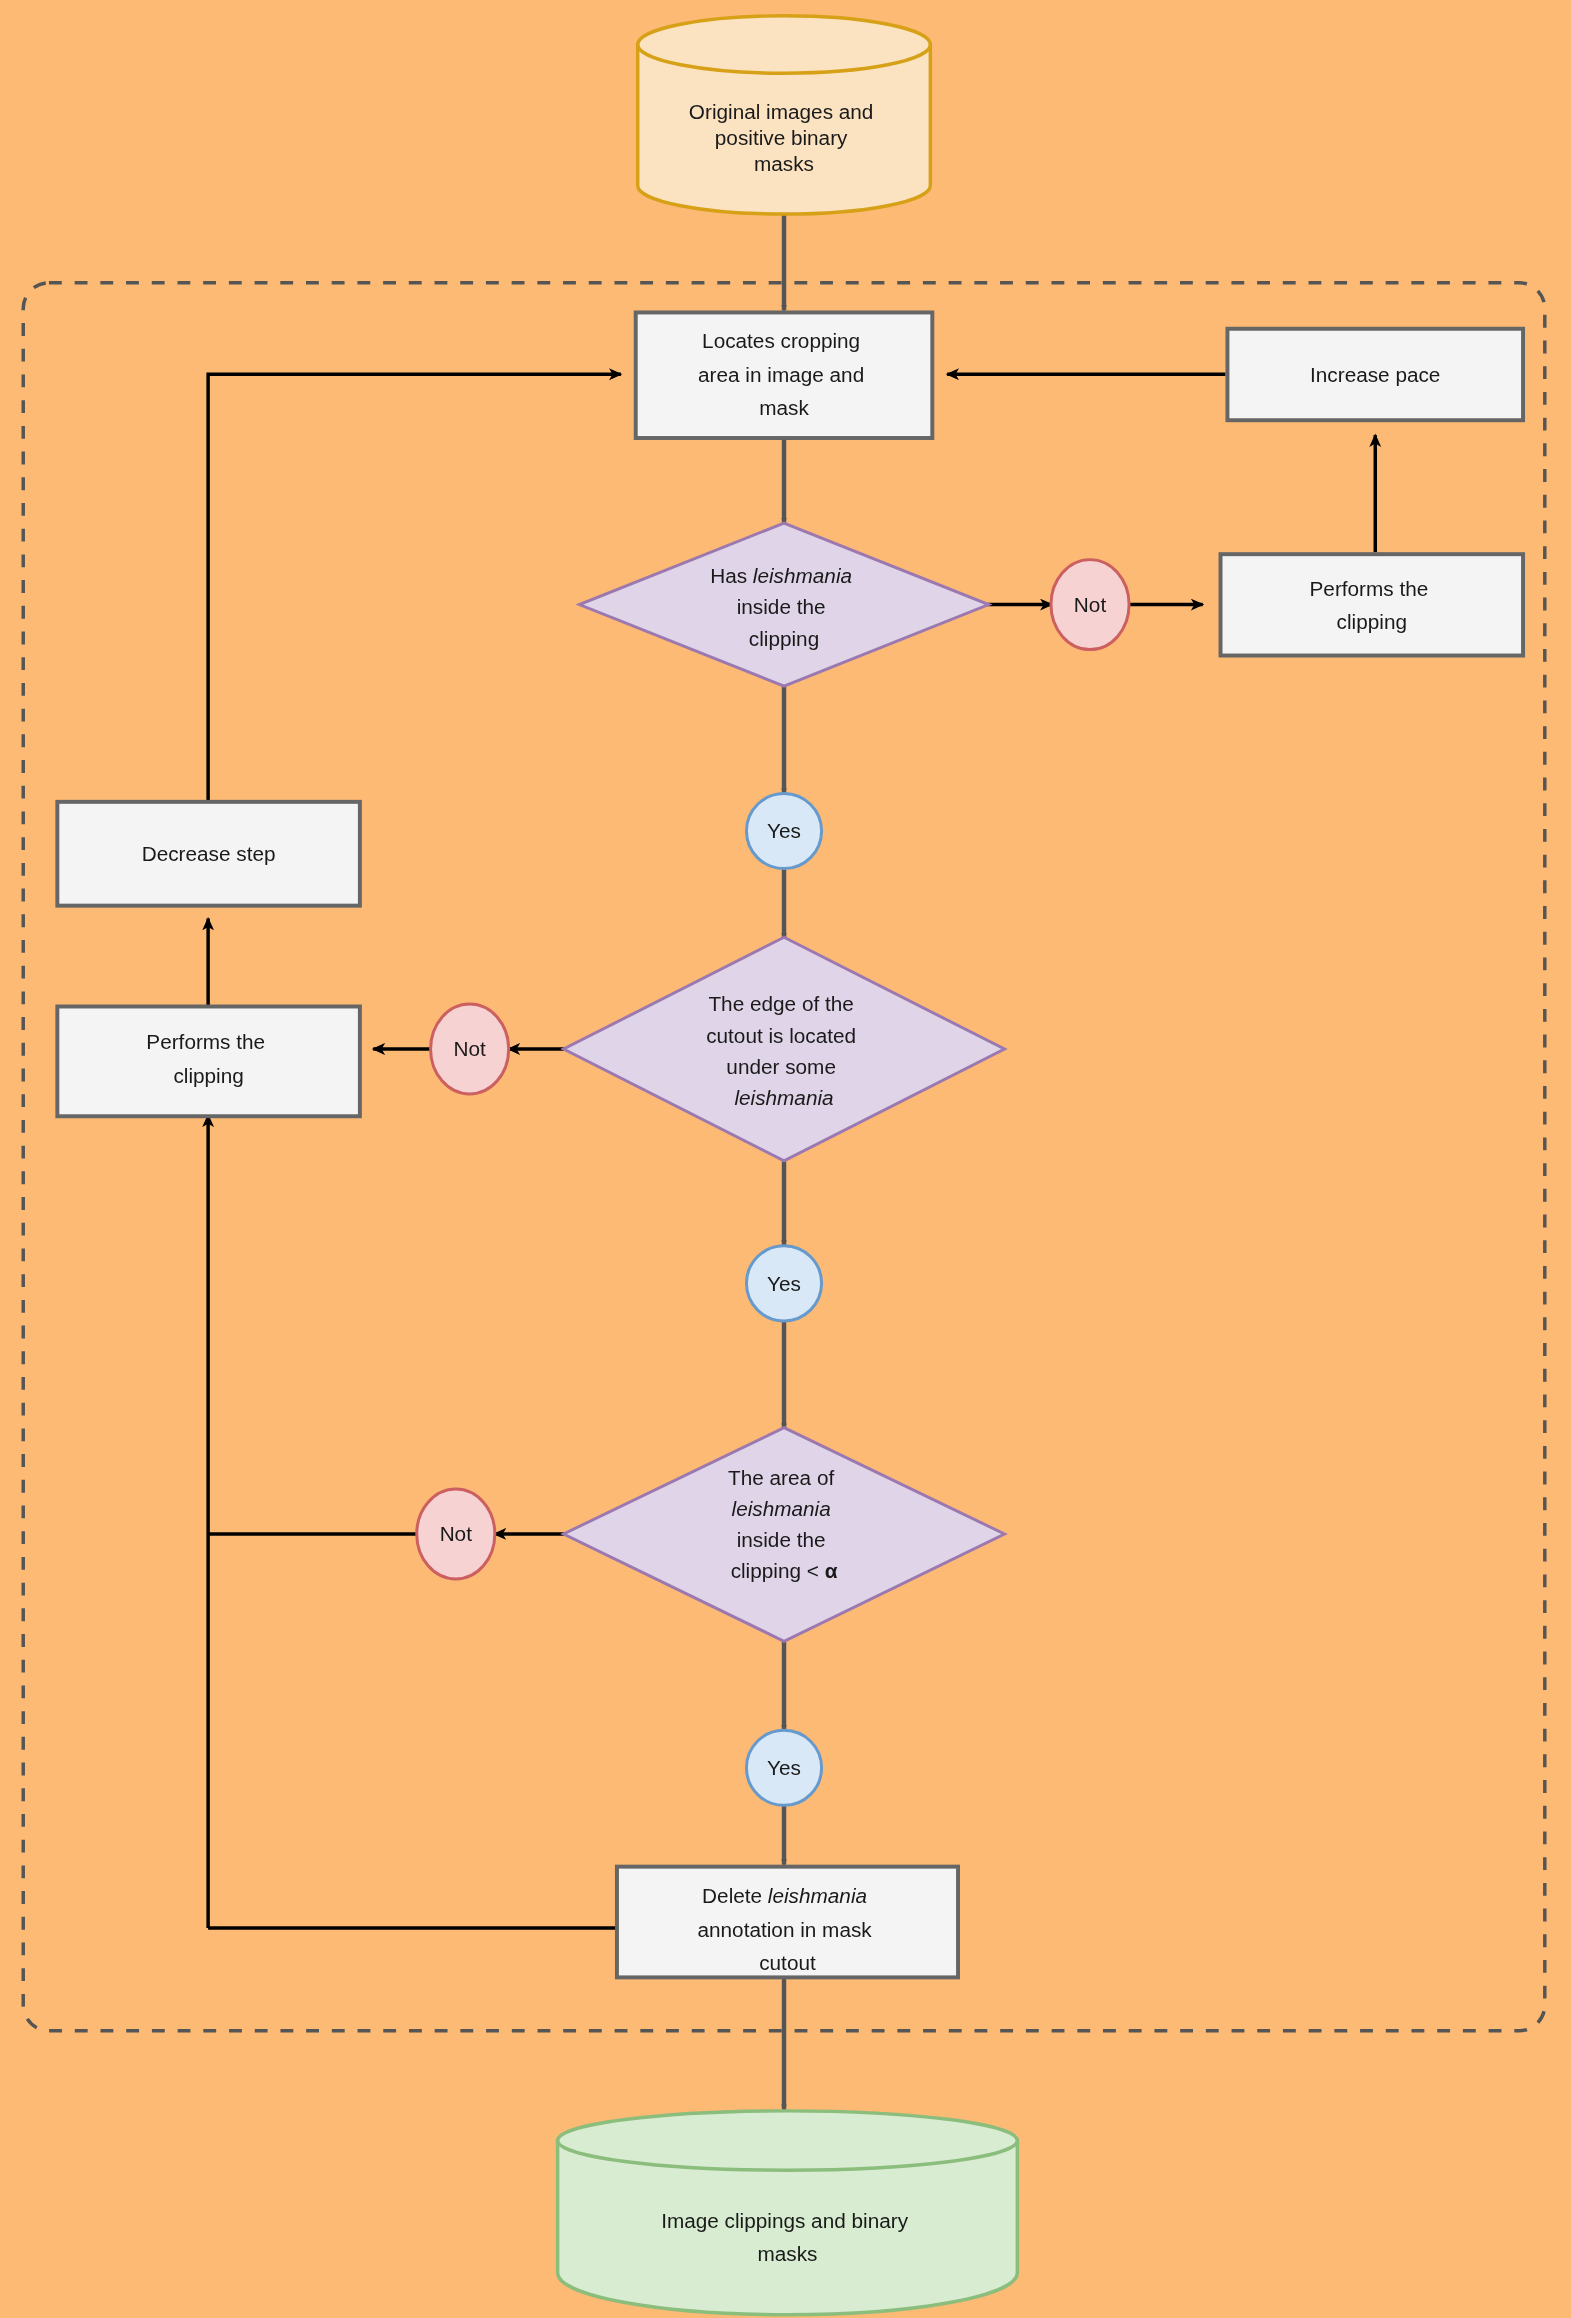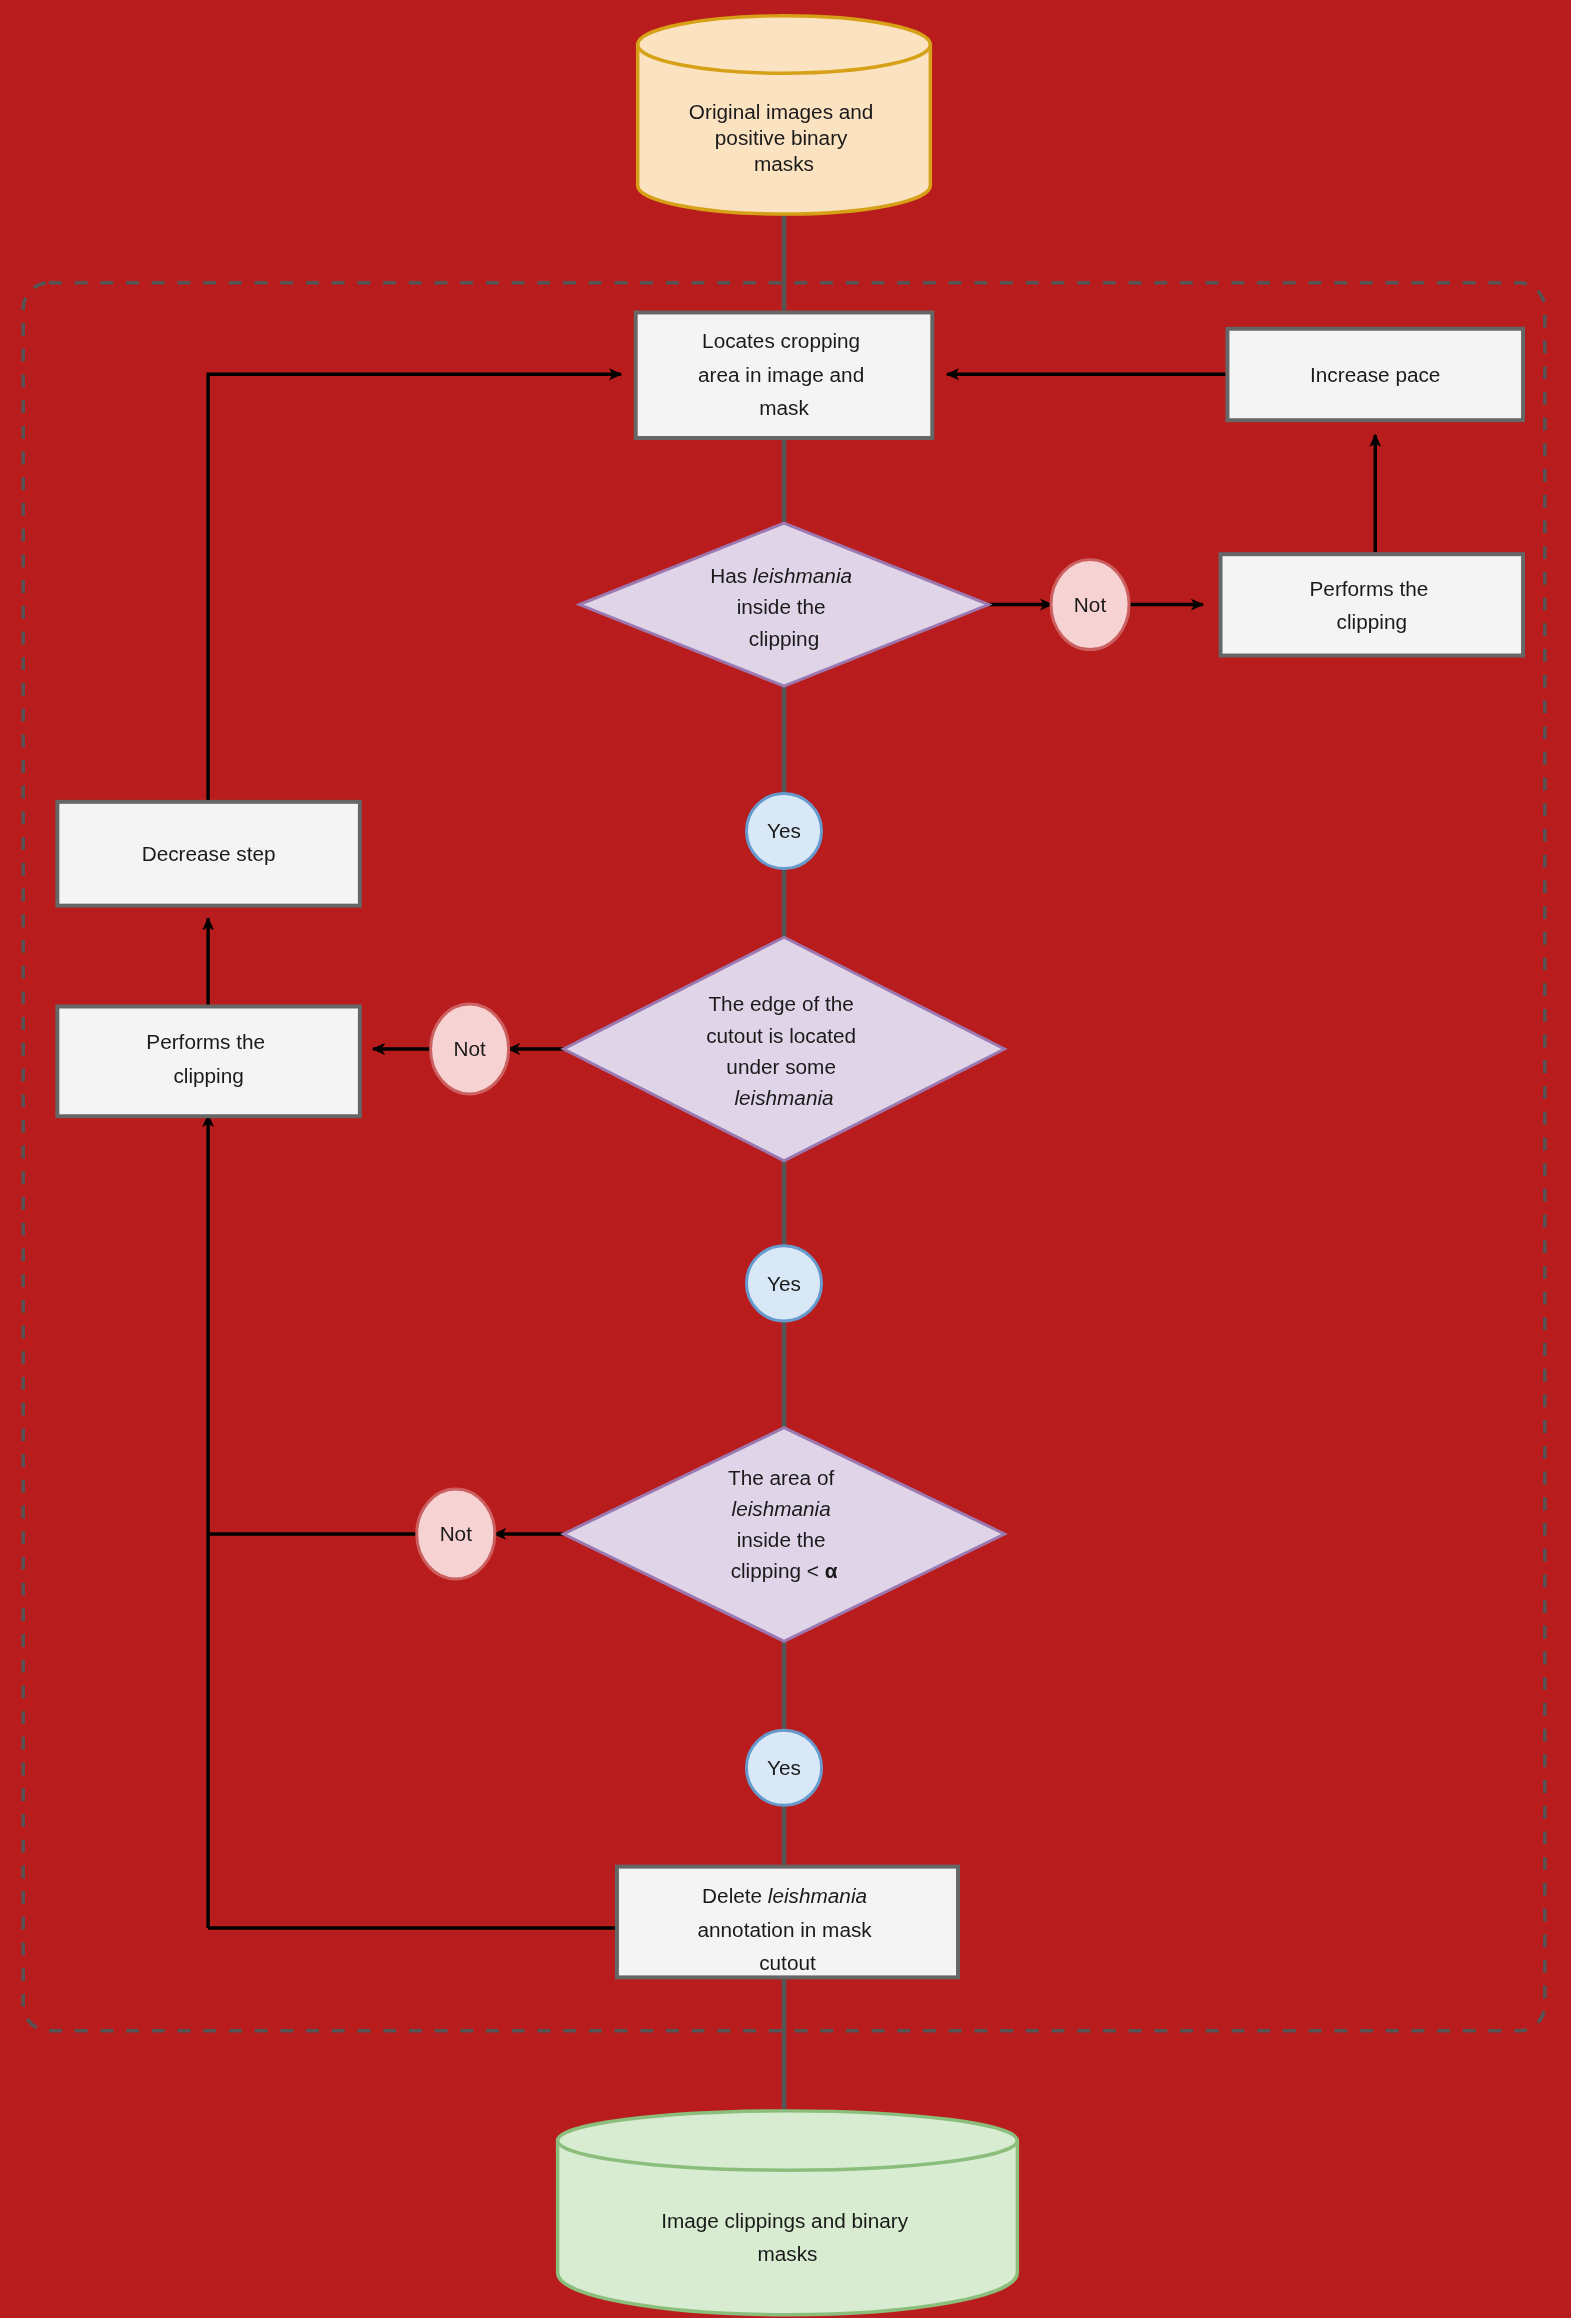--- a/index.html
+++ b/index.html
@@ -4,21 +4,21 @@
 <style>
   html, body {
     margin: 0;
     padding: 0;
     background: #ffffff;
   }
   #stage {
     position: relative;
     width: 1572px;
     height: 2319px;
-    background: #b91c1c;
+    background: #fdba74;
     font-family: "Liberation Sans", sans-serif;
   }
   svg.flow {
     position: absolute;
     left: 0;
     top: 0;
     width: 1572px;
     height: 2319px;
     display: block;
   }

